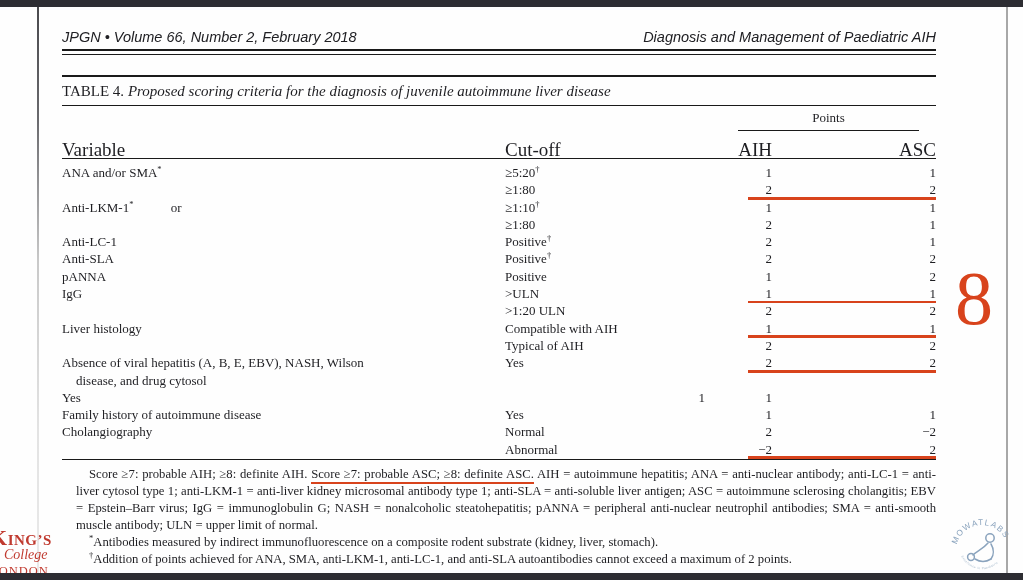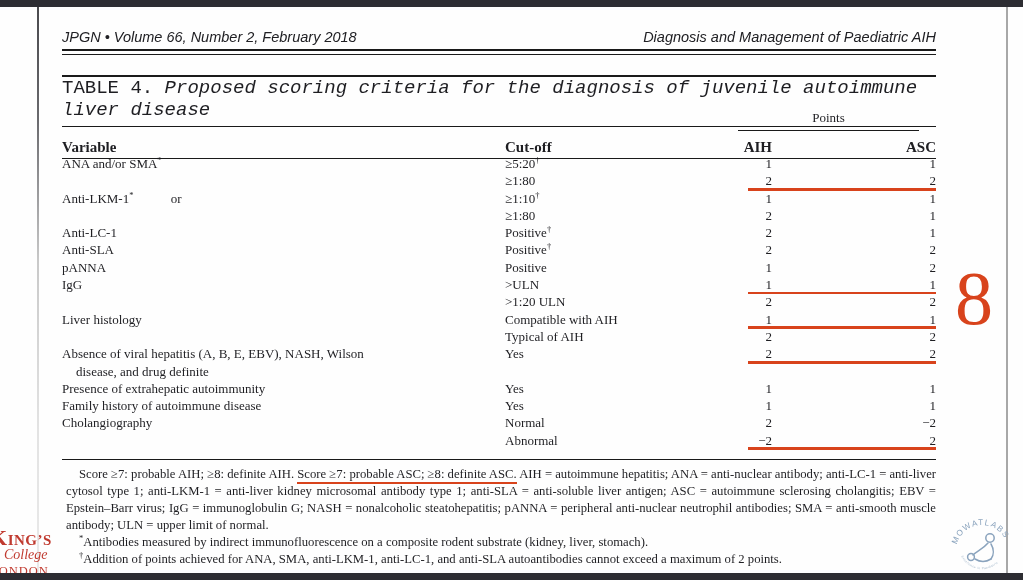--- a/index.html
+++ b/index.html
@@ -14,45 +14,45 @@
   .right-line { position:absolute; left:1006px; top:0; width:2px; height:580px; background:#a8a8a8; z-index:2; }
 
   .page { position:absolute; left:62px; top:0; width:874px; height:580px; z-index:3; }
 
   .running-head { position:absolute; top:29px; left:0; right:0; display:flex; justify-content:space-between;
     font-family:"Liberation Sans", sans-serif; font-style:italic; font-size:14.5px; color:#202024;gap:16px; }
   .double-rule { position:absolute; top:49px; left:0; right:0; height:6px;
     border-top:2.5px solid var(--rule); border-bottom:1.4px solid var(--rule); }
 
   .caption-block { position:absolute; top:75px; left:0; right:0;
-    border-top:2.5px solid var(--rule); border-bottom:1.4px solid var(--rule); padding:0 0 5px 0;
-    font-family:Liberation Mono, monospace; font-size:19px; }
+    border-top:2.5px solid var(--rule); border-bottom:1.4px solid var(--rule); padding:6px 0 5px 0;
+    font-family:Liberation Serif, serif; font-size:15px; }
   .caption-block .cap-label { font-style:normal; }
   .caption-block .cap-text { font-style:italic; }
 
   .points-head { position:absolute; top:110px; left:676px; width:181px; text-align:center;
     font-size:13px; border-bottom:1.4px solid var(--rule); padding-bottom:4px; }
 
   .col-heads { position:absolute; top:139px; left:0; right:0; height:20px;
-    display:grid; grid-template-columns:443px 200px 67px 164px; font-size:15px;
-    border-bottom:1.4px solid var(--rule);font-weight:bold; }
+    display:grid; grid-template-columns:443px 200px 67px 164px; font-size:19px;
+    border-bottom:1.4px solid var(--rule); }
   .col-heads .h-aih, .col-heads .h-asc { text-align:right; }
 
-  .tbody { position:absolute; top:155px; left:0; right:0; }
+  .tbody { position:absolute; top:164px; left:0; right:0; }
   .trow { position:relative; display:grid; grid-template-columns:443px 200px 67px 164px;
     height:17.3px; font-size:13px; line-height:17.3px; }
   .trow .c-aih, .trow .c-asc { text-align:right; }
   .trow .c-var.indent { padding-left:14px; }
   .trow sup { font-size:8.5px; line-height:0; vertical-align:super; }
   .trow .va { white-space:pre;margin-left:34px; }
   .hl { position:absolute; left:686px; width:188px; bottom:-1px; height:2.6px; background:var(--hl); }
 
   .table-bottom-rule { position:absolute; top:459px; left:0; right:0; border-top:1.9px solid var(--rule); }
 
-  .footnotes { position:absolute; top:466px; left:4px; right:0; font-size:12.7px; line-height:17px; }
+  .footnotes { position:absolute; top:466px; left:14px; right:0; font-size:12.7px; line-height:17px; }
   .fn-para { text-align:justify; text-indent:13px; }
   .fn-hl { border-bottom:2.3px solid var(--hl); padding-bottom:0.5px; }
   .fn-note { text-indent:13px; }
   .footnotes sup { font-size:8.5px; line-height:0; vertical-align:super; }
 
   .page-number { position:absolute; left:950px; top:260px; width:48px; text-align:center; z-index:4;
     font-family:"Liberation Serif", serif; font-size:76px; line-height:76px; color:var(--hl); }
 
   .kings-logo { position:absolute; left:-10px; top:527px; width:80px; height:46px; z-index:4;
     color:#c03a2f; font-family:"Liberation Serif", serif; line-height:1; }
@@ -164,27 +164,26 @@
       <div class="c-asc">2</div>
     </div>
       <div class="trow">
       <div class="c-var"><span class="v">Absence of viral hepatitis (A, B, E, EBV), NASH, Wilson</span><sup class="vs"></sup><span class="va"></span></div>
       <div class="c-cut"><span class="c">Yes</span><sup class="cs"></sup></div>
       <div class="c-aih">2</div>
       <div class="c-asc">2</div>
     <div class="hl"></div>
       </div>
       <div class="trow">
-      <div class="c-var indent"><span class="v">disease, and drug definite</span><sup class="vs"></sup><span class="va"></span></div>
+      <div class="c-var indent"><span class="v">disease, and drug cytosol</span><sup class="vs"></sup><span class="va"></span></div>
       <div class="c-cut"><span class="c"></span><sup class="cs"></sup></div>
       <div class="c-aih"></div>
       <div class="c-asc"></div>
     </div>
       <div class="trow">
-      <div class="c-var"><span class="v">Presence of extrahepatic autoimmunity</span><sup class="vs"></sup><span class="va"></span></div>
       <div class="c-cut"><span class="c">Yes</span><sup class="cs"></sup></div>
       <div class="c-aih">1</div>
       <div class="c-asc">1</div>
     </div>
       <div class="trow">
       <div class="c-var"><span class="v">Family history of autoimmune disease</span><sup class="vs"></sup><span class="va"></span></div>
       <div class="c-cut"><span class="c">Yes</span><sup class="cs"></sup></div>
       <div class="c-aih">1</div>
       <div class="c-asc">1</div>
     </div>

